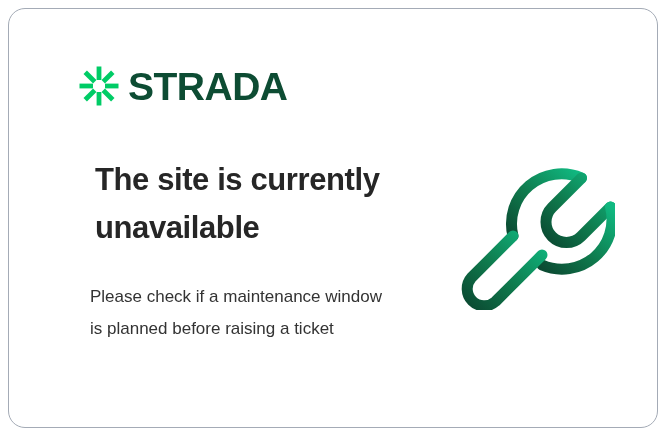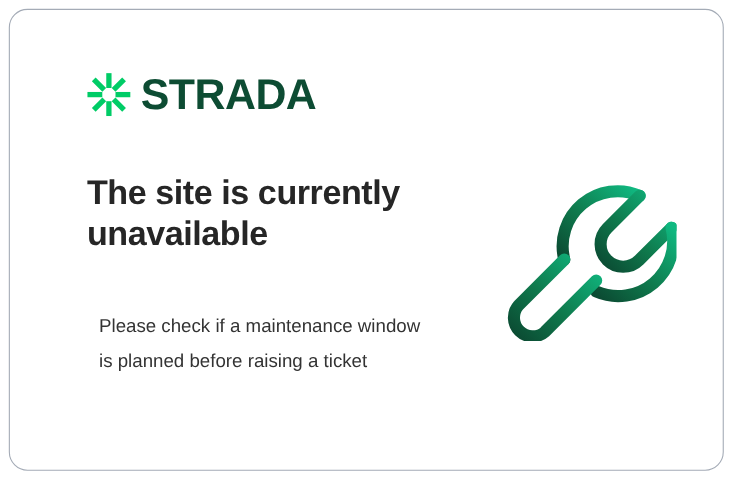--- a/index.html
+++ b/index.html
@@ -63,25 +63,25 @@
     letter-spacing: -0.5px;
     color: #0d4c33;
     white-space: nowrap;
   }
 
   
   .headline {
     margin: 0;
     padding: 0;
     position: absolute;
-    left: 0;
+    left: 16px;
     top: 94px;
     width: 330px;
     font-size: 31px;
-    line-height: 38px;
+    line-height: 48px;
     font-weight: bold;
     letter-spacing: -0.4px;
     color: #262626;
   }
 
   
   .body-copy {
     margin: 11px;
     padding: 0;
     position: absolute;

